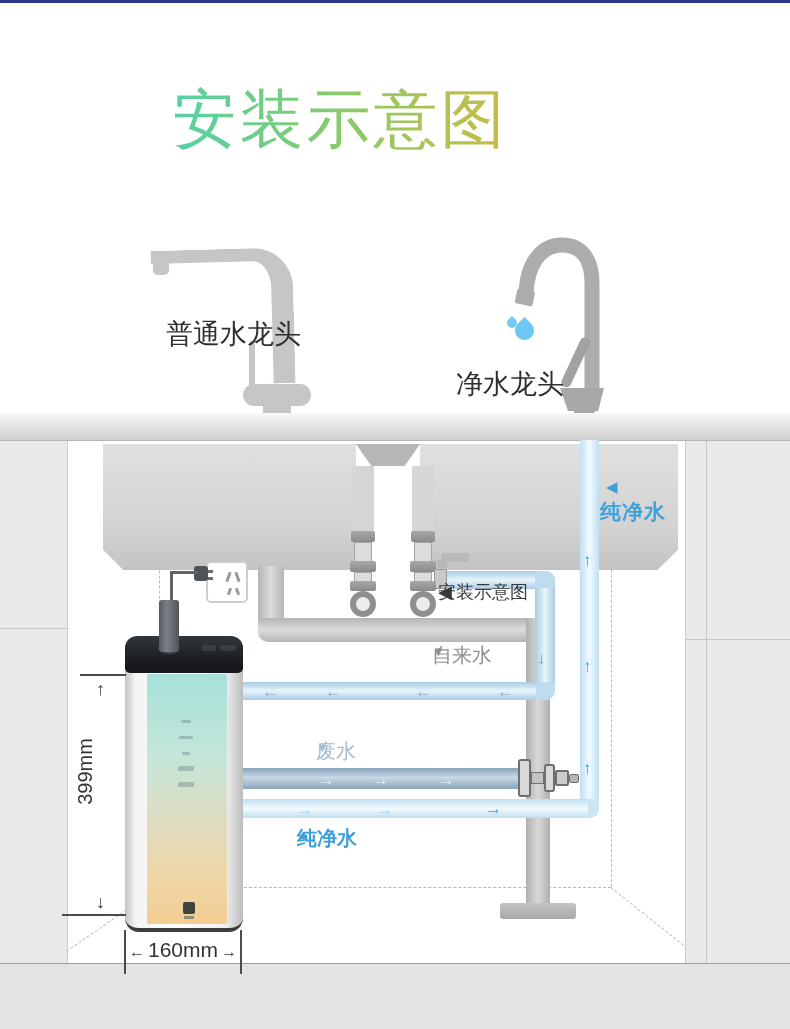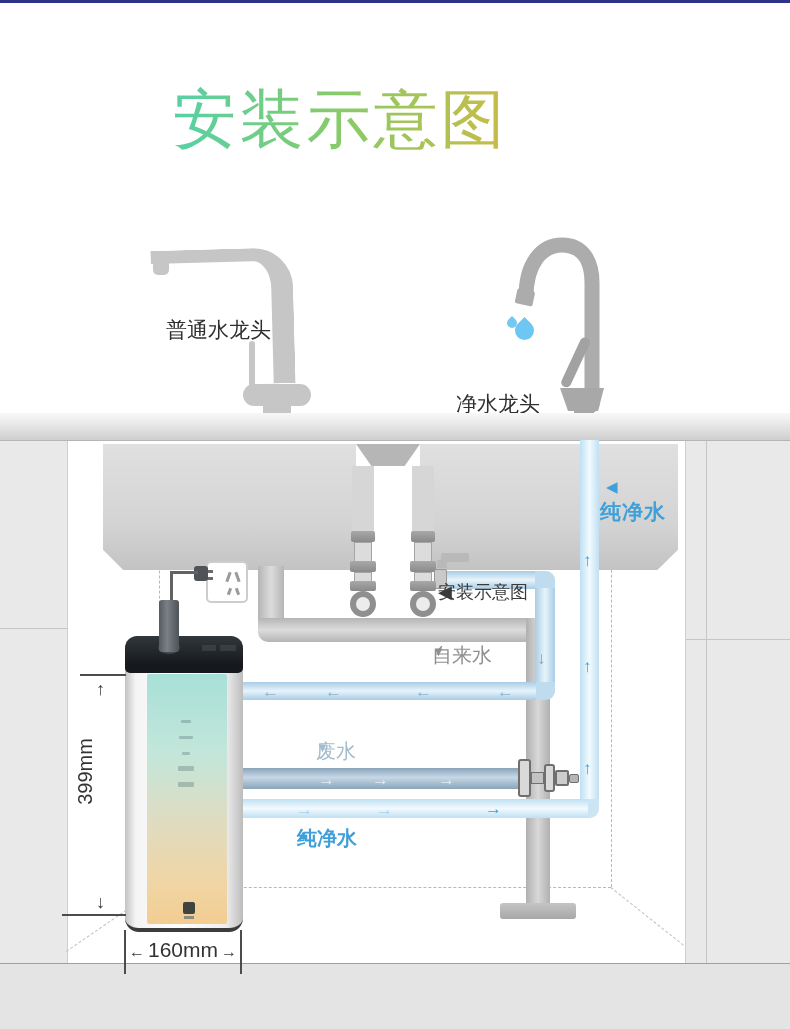--- a/index.html
+++ b/index.html
@@ -24,23 +24,23 @@
   .ord-base{left:243px;top:384px;width:68px;height:22px;background:#c6c6c6;border-radius:11px;}
   .ord-shank{left:263px;top:402px;width:28px;height:14px;background:#c6c6c6;}
 
   
   .pur-svg{left:500px;top:233px;width:110px;height:182px;}
   .drop-small{left:507px;top:318px;width:10px;height:10px;background:#74c9f3;
               border-radius:0 50% 50% 50%;transform:rotate(45deg);}
   .drop-big{left:515px;top:321px;width:19px;height:19px;background:#6ec6f2;
             border-radius:0 50% 50% 50%;transform:rotate(45deg);}
 
-  .faucet-label{font-size:21px;color:#2f2f2f;white-space:nowrap;}
+  .faucet-label{font-size:27px;color:#2f2f2f;white-space:nowrap;}
   .lbl-ordinary{left:166px;top:316px;}
-  .lbl-purified{left:456px;top:366px;margin-top:24px;}
+  .lbl-purified{left:456px;top:366px;}
 
   
   .countertop{left:0;top:413px;width:790px;height:28px;
               background:linear-gradient(180deg,#f8f8f8,#e9e9e9 40%,#cecece);
               border-bottom:1px solid #b5b5b5;}
 
   
   .wall-left{left:0;top:441px;width:68px;height:522px;background:#e9e9e9;border-right:1px solid #cfcfcf;}
   .wall-left .seam{left:0;top:187px;width:68px;height:1px;background:#c6c6c6;}
   .wall-right{left:685px;top:441px;width:105px;height:522px;background:#e9e9e9;border-left:1px solid #cfcfcf;}

